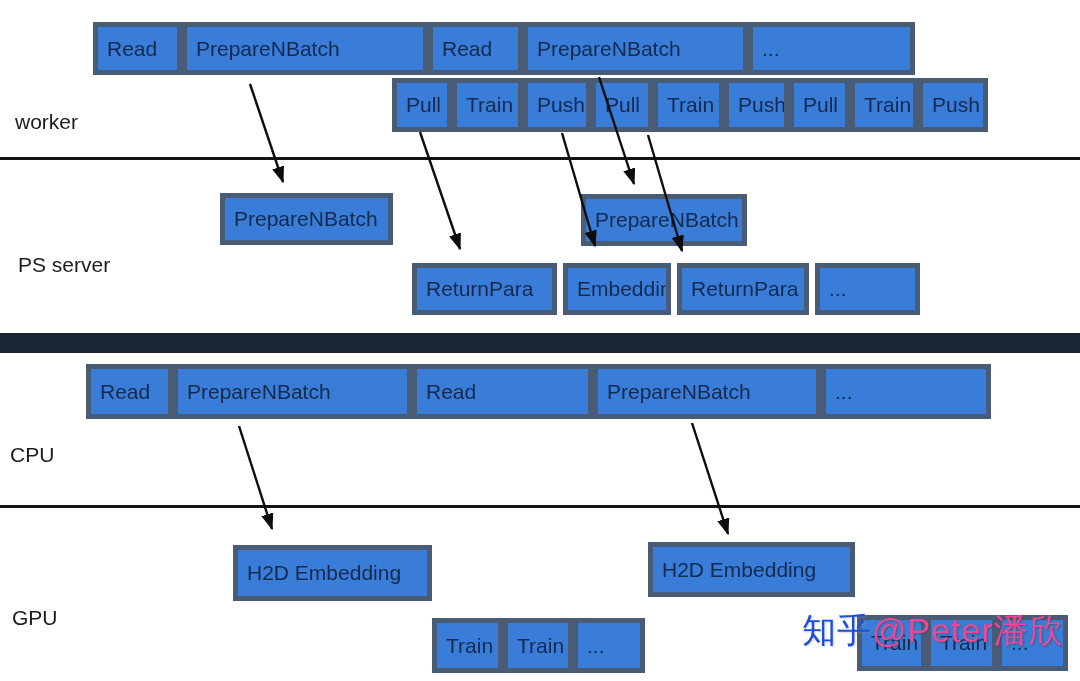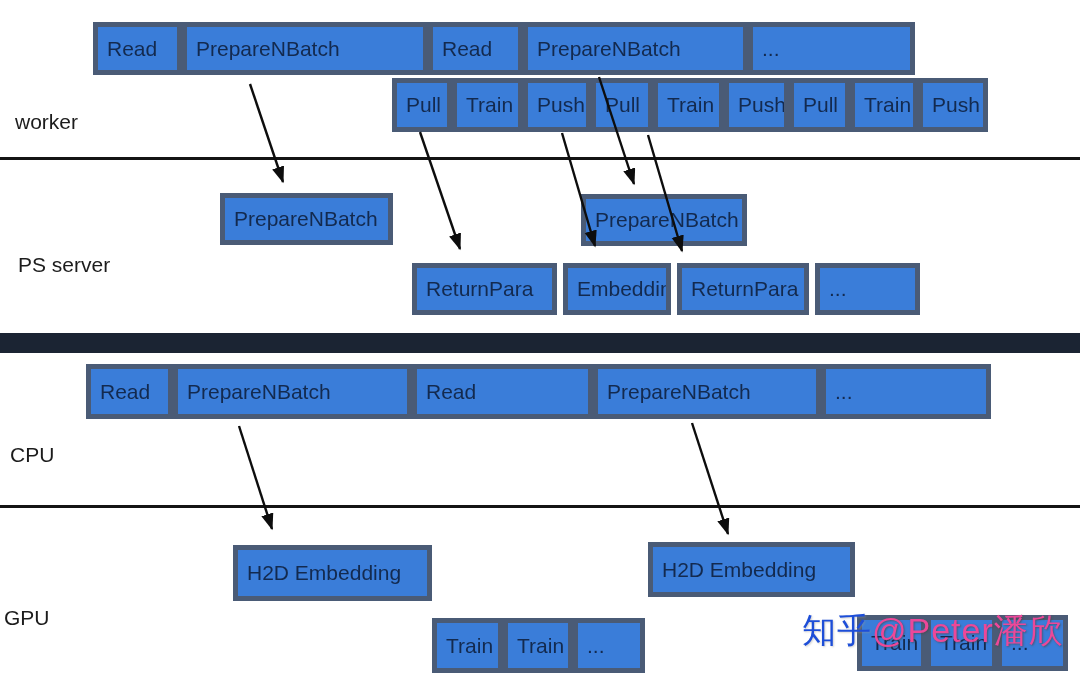--- a/index.html
+++ b/index.html
@@ -78,21 +78,21 @@
 
   <div class="rule" style="top:157px"></div>
   <div class="rule" style="top:505px"></div>
 
   <div class="section-bar" style="top:333px"></div>
 
   <div id="generated-root">
       <div class="lane-label" style="left: 15px; top: 79px; margin-top: 32px;">worker</div>
       <div class="lane-label" style="left: 18px; top: 254px;">PS server</div>
       <div class="lane-label" style="left: 10px; top: 400px; margin-top: 44px;">CPU</div>
-      <div class="lane-label" style="left: 4px; top: 607px;">GPU</div>
+      <div class="lane-label" style="left: 12px; top: 607px;">GPU</div>
       <div class="task" style="left: 93px; top: 22px; width: 89px; height: 53px; background: rgb(58, 125, 217); border-color: rgb(74, 91, 118); color: rgb(19, 42, 79);">Read</div>
       <div class="task" style="left: 182px; top: 22px; width: 246px; height: 53px; background: rgb(58, 125, 217); border-color: rgb(74, 91, 118); color: rgb(19, 42, 79);">PrepareNBatch</div>
       <div class="task" style="left: 428px; top: 22px; width: 95px; height: 53px; background: rgb(58, 125, 217); border-color: rgb(74, 91, 118); color: rgb(19, 42, 79);">Read</div>
       <div class="task" style="left: 523px; top: 22px; width: 225px; height: 53px; background: rgb(58, 125, 217); border-color: rgb(74, 91, 118); color: rgb(19, 42, 79);">PrepareNBatch</div>
       <div class="task" style="left: 748px; top: 22px; width: 167px; height: 53px; background: rgb(58, 125, 217); border-color: rgb(74, 91, 118); color: rgb(19, 42, 79);">...</div>
       <div class="task" style="left: 392px; top: 78px; width: 60px; height: 54px; background: rgb(58, 125, 217); border-color: rgb(74, 91, 118); color: rgb(19, 42, 79);">Pull</div>
       <div class="task" style="left: 452px; top: 78px; width: 71px; height: 54px; background: rgb(58, 125, 217); border-color: rgb(74, 91, 118); color: rgb(19, 42, 79);">Train</div>
       <div class="task" style="left: 523px; top: 78px; width: 68px; height: 54px; background: rgb(58, 125, 217); border-color: rgb(74, 91, 118); color: rgb(19, 42, 79);">Push</div>
       <div class="task" style="left: 591px; top: 78px; width: 62px; height: 54px; background: rgb(58, 125, 217); border-color: rgb(74, 91, 118); color: rgb(19, 42, 79);">Pull</div>
       <div class="task" style="left: 653px; top: 78px; width: 71px; height: 54px; background: rgb(58, 125, 217); border-color: rgb(74, 91, 118); color: rgb(19, 42, 79);">Train</div>

